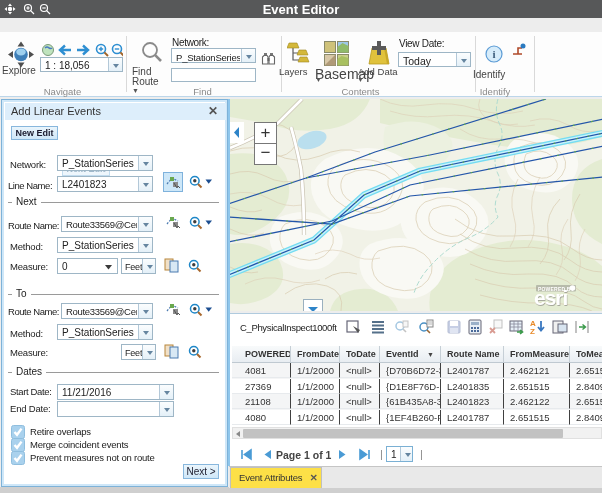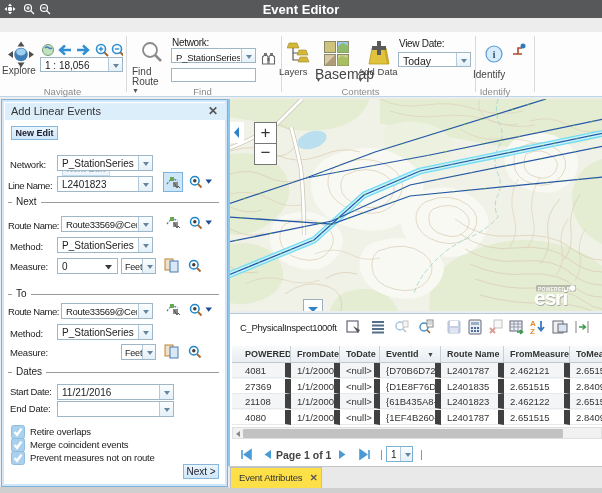--- a/index.html
+++ b/index.html
@@ -32,21 +32,21 @@
 .pdiv { position:absolute; height:1px; background:#9a9a9a; }
 .pdivtxt { position:absolute; font-size:10px; color:#222; background:#fff; padding:0 4px; }
 
 #map { left:230px; top:99px; width:372px; height:212px; overflow:hidden; }
 #splitter { left:228px; top:99px; width:2px; height:367px; background:#8ec6ec; }
 .mapbtn { position:absolute; background:#fff; border:1px solid #8e8e8e; }
 
 #tablepanel { left:230px; top:313px; width:372px; height:153px; background:#fff; border-top:1px solid #b0cbde; }
 .ticon { position:absolute; top:5px; width:16px; height:16px; }
 .th { position:absolute; top:32px; height:17px; background:linear-gradient(#f8fafb,#e8edf2); border-right:1px solid #c6cfd6; border-bottom:1px solid #bfc9d1; font-size:9px; font-weight:bold; color:#333; line-height:17px; padding-left:6px; white-space:nowrap; overflow:hidden; }
-.td { position:absolute; height:15px; font-size:9.5px; color:#333; line-height:15px; padding-left:6px; border-right:6px solid #404040; border-bottom:1px solid #e7eaed; white-space:nowrap; overflow:hidden; }
+.td { position:absolute; height:15px; font-size:9.5px; color:#333; line-height:15px; padding-left:6px; border-right:1px solid #404040; border-bottom:1px solid #e7eaed; white-space:nowrap; overflow:hidden; }
 .row { position:absolute; left:0; width:372px; height:15.5px; }
 .row .td { top:0; }
 
 #pager { position:absolute; left:0px; top:131px; width:372px; height:25px; font-size:11px; color:#333; }
 
 #bottombar { left:229px; top:466px; width:373px; height:22px; background:#e9e9e9; border-top:1px solid #c5c5c5; }
 #btab { position:absolute; left:230px; top:467px; width:92px; height:21px; background:#fde047; border:1px solid #bfbfbf; border-bottom:none; font-size:9.5px; letter-spacing:-0.2px; color:#333; line-height:20px; padding-left:8px; white-space:nowrap; }
 #bottomstrip { left:0; top:488px; width:602px; height:5px; background:#cfcfcf; }
 #leftbottom { left:0; top:487px; width:229px; height:6px; background:#cfcfcf; }
 </style>

